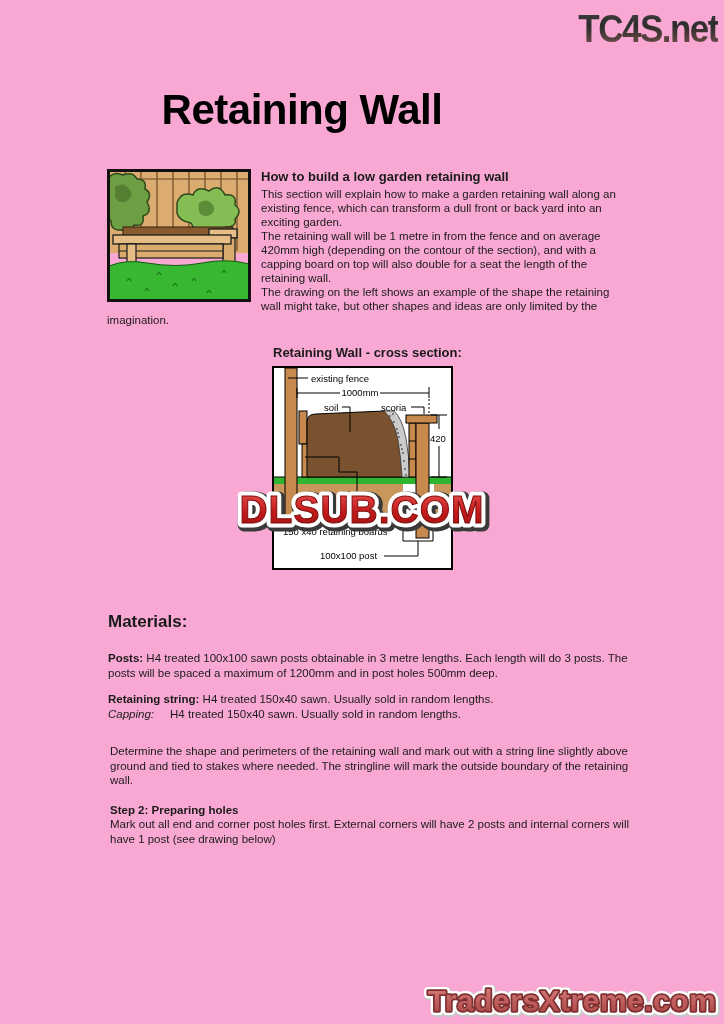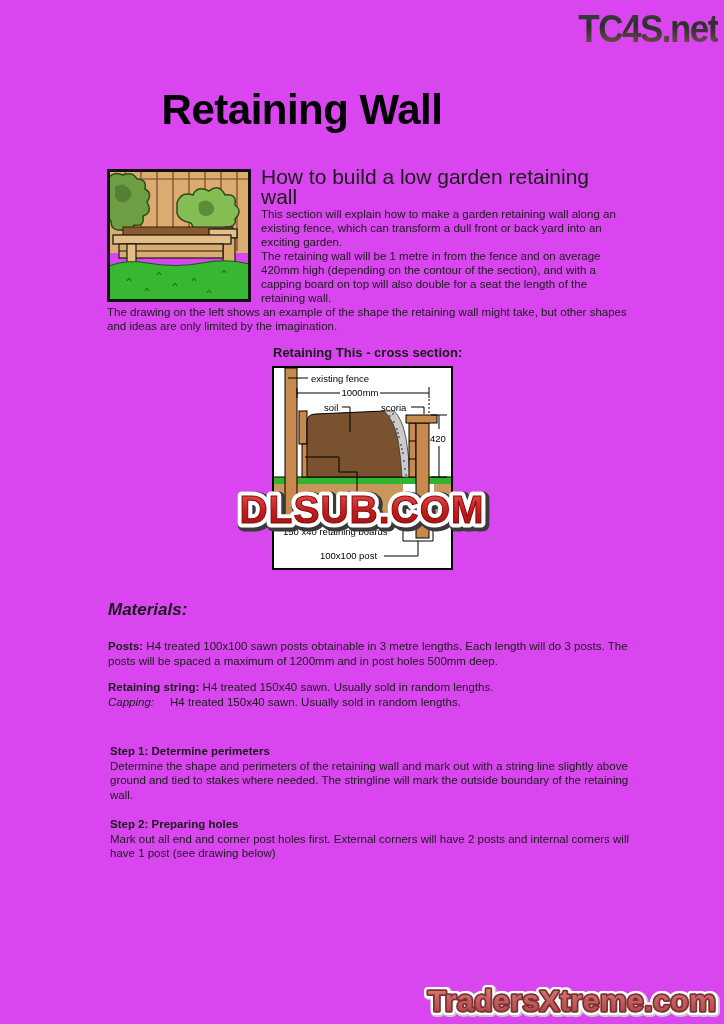--- a/index.html
+++ b/index.html
@@ -1,42 +1,42 @@
 <!DOCTYPE html>
 <html><head>
 <meta charset="utf-8">
 <style>
   html,body{margin:0;padding:0;background:#ffffff;}
-  #page{position:relative;width:724px;height:1024px;background:#d946ef;overflow:hidden;
+  #page{position:relative;width:724px;height:1024px;background:#f9a8d4;overflow:hidden;
         font-family:"Liberation Sans", sans-serif;color:#1a1a1a;}
   
   #tc4s{position:absolute;left:558px;top:4px;width:160px;text-align:right;
         font-size:35px;font-weight:bold;letter-spacing:-1.5px;line-height:44px;
         transform:scaleY(1.12);transform-origin:top right;
         background:linear-gradient(to bottom,#454545 0%,#2d2d2d 45%,#8a5a52 100%);
         -webkit-background-clip:text;background-clip:text;color:transparent;}
   
   #title{position:absolute;left:0;top:86px;width:604px;text-align:center;
          font-size:42px;font-weight:bold;letter-spacing:-0.5px;color:#000;}
   
   #intro{position:absolute;left:107px;top:167px;width:520px;font-size:11.5px;line-height:14px;}
   #garden-art{float:left;width:144px;height:133px;margin:2px 10px 0 0;}
-  #intro h2{margin:0;font-size:21px;font-weight:normal;line-height:20px;}
+  #intro h2{margin:0;font-size:13px;font-weight:bold;line-height:20px;}
   #intro p{margin:0;}
   
   #diagram-title{position:absolute;left:273px;top:345px;font-size:13px;font-weight:bold;}
   #diagram{position:absolute;left:272px;top:366px;}
   #diagram text{font-family:"Liberation Sans",sans-serif;font-size:9.5px;fill:#000;}
   
   #watermark{position:absolute;left:220px;top:482px;z-index:5;}
   #watermark text{font-family:"Liberation Sans",sans-serif;font-weight:bold;font-size:39px;letter-spacing:1px;}
   
   .section{position:absolute;width:522px;font-size:11.5px;line-height:14.5px;}
   #materials{left:108px;top:600px;}
-  #materials h3{margin:0 0 19px 0;font-size:17px;line-height:20px;font-style:italic;}
+  #materials h3{margin:12px 0 19px 0;font-size:17px;line-height:20px;}
   #materials p{margin:0;}
   #materials p.gap-after{margin-bottom:12px;}
   .cap-label{font-style:italic;margin-right:16px;}
   #instructions{left:110px;top:744px;}
   #instructions h3{margin:0 0 15px 0;font-size:17px;line-height:20px;}
   .step-title{margin:0;font-weight:bold;}
   .step-body{margin:0 0 15px 0;}
   
   #txtreme{position:absolute;left:424px;top:979px;}
   #txtreme text{font-family:"Liberation Sans",sans-serif;font-weight:bold;font-size:30px;letter-spacing:0.5px;}
@@ -94,21 +94,21 @@
         <path d="M66,117 q2,-5 4,0"></path>
       </g>
       <rect x="1.5" y="1.5" width="141" height="130" fill="none" stroke="#111" stroke-width="3"></rect>
     </svg>
     <h2>How to build a low garden retaining wall</h2>
     <p>This section will explain how to make a garden retaining wall along an existing fence, which can transform a dull front or back yard into an exciting garden.</p>
     <p>The retaining wall will be 1 metre in from the fence and on average 420mm high (depending on the contour of the section), and with a capping board on top will also double for a seat the length of the retaining wall.</p>
     <p>The drawing on the left shows an example of the shape the retaining wall might take, but other shapes and ideas are only limited by the imagination.</p>
   </div>
 
-  <div id="diagram-title">Retaining This - cross section:</div>
+  <div id="diagram-title">Retaining Wall - cross section:</div>
 
   <svg id="diagram" width="181" height="204" viewBox="0 0 181 204">
     <rect x="1" y="1" width="179" height="202" fill="#ffffff" stroke="#000" stroke-width="2"></rect>
 
     <rect x="2" y="118" width="177" height="36" fill="#C9975B"></rect>
     <rect x="131" y="118" width="31" height="36" fill="#ffffff"></rect>
 
     <rect x="2" y="111" width="177" height="7" fill="#2FB52F"></rect>
     <line x1="2" y1="111" x2="179" y2="111" stroke="#000" stroke-width="1"></line>
 
@@ -193,21 +193,20 @@
   </svg>
 
   <div id="materials" class="section">
     <h3>Materials:</h3>
     <p class="gap-after"><b>Posts:</b> <span>H4 treated 100x100 sawn posts obtainable in 3 metre lengths. Each length will do 3 posts. The posts will be spaced a maximum of 1200mm and in post holes 500mm deep.</span></p>
     <p><b>Retaining string:</b> <span>H4 treated 150x40 sawn. Usually sold in random lengths.</span></p>
     <p><span class="cap-label">Capping:</span><span>H4 treated 150x40 sawn. Usually sold in random lengths.</span></p>
   </div>
 
   <div id="instructions" class="section">
-    <p class="step-title">Step 1: Determine perimeters</p>
     <p class="step-body">Determine the shape and perimeters of the retaining wall and mark out with a string line slightly above ground and tied to stakes where needed. The stringline will mark the outside boundary of the retaining wall.</p>
     <p class="step-title">Step 2: Preparing holes</p>
     <p class="step-body">Mark out all end and corner post holes first. External corners will have 2 posts and internal corners will have 1 post (see drawing below)</p>
   </div>
 
   <svg id="txtreme" width="296" height="44" viewBox="0 0 296 44">
     <defs>
       <linearGradient id="fgrad" x1="0" y1="0" x2="0" y2="1">
         <stop offset="0" stop-color="#DC8181"></stop>
           <stop offset="1" stop-color="#A84040"></stop>

